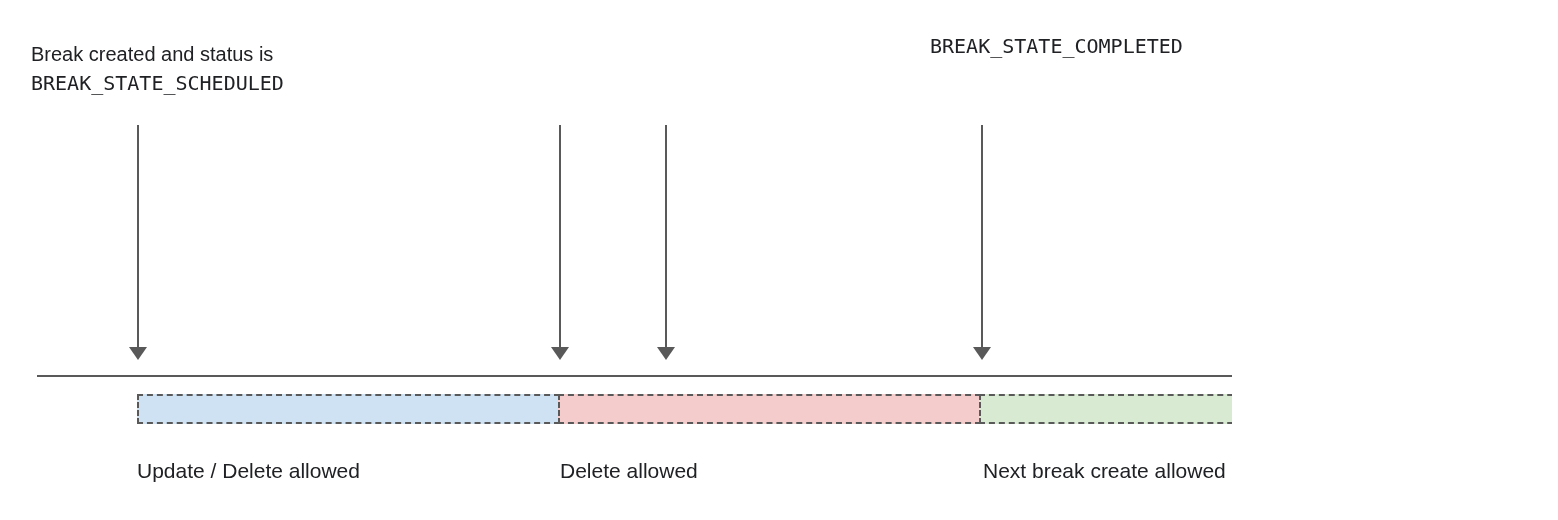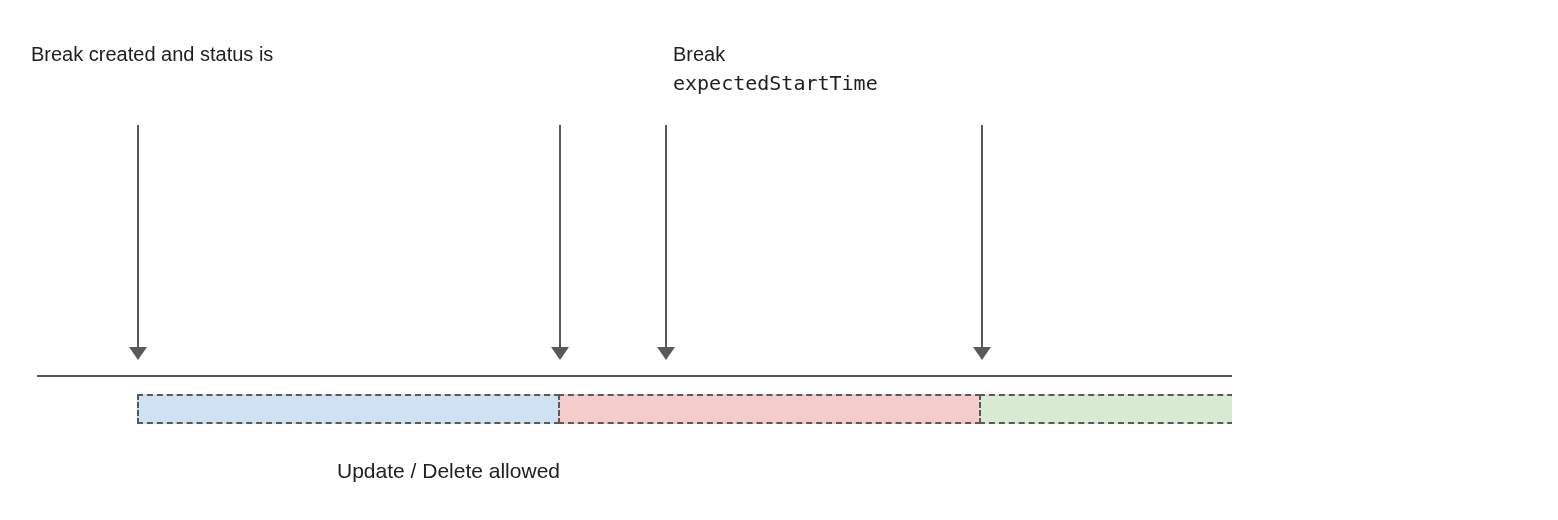--- a/index.html
+++ b/index.html
@@ -92,42 +92,40 @@
 
   
   .seg-labels {
     position: absolute;
     left: 137px;
     top: 458px;
     display: flex;
   }
   .seg-label {
     width: 423px;
-    text-align: right;
+    text-align: left;
     font-size: 21px;
     line-height: 26px;
     color: #202124;
   }
 </style>
 </head>
 <body>
 
 <div id="canvas">
 
   <div class="annotation" style="left:31px; top:40px">
     <div class="ann-line sans">Break created and status is</div>
+    <div class="ann-line code">BREAK_STATE_SCHEDULED</div>
   </div>
 
 
-  <div class="annotation" style="left:673px; top:40px">
-    <div class="ann-line sans">Break</div>
-    <div class="ann-line code">expectedStartTime</div>
-  </div>
 
   <div class="annotation" style="left:930px; top:32px">
+    <div class="ann-line code">BREAK_STATE_COMPLETED</div>
   </div>
 
   <div class="v-arrow" style="left:129px">
     <div class="shaft"></div>
     <div class="head"></div>
   </div>
   <div class="v-arrow" style="left:551px">
     <div class="shaft"></div>
     <div class="head"></div>
   </div>
@@ -145,15 +143,17 @@
   <div class="axis-label">time</div>
 
   <div class="bar">
     <div class="segment" style="background: rgb(207, 226, 243);"></div>
     <div class="segment" style="background: rgb(244, 204, 204);"></div>
     <div class="segment" style="background: rgb(217, 234, 211);"></div>
   </div>
 
   <div class="seg-labels">
     <div class="seg-label">Update / Delete allowed</div>
+    <div class="seg-label">Delete allowed</div>
+    <div class="seg-label">Next break create allowed</div>
   </div>
 
 </div>
 
 </body></html>

